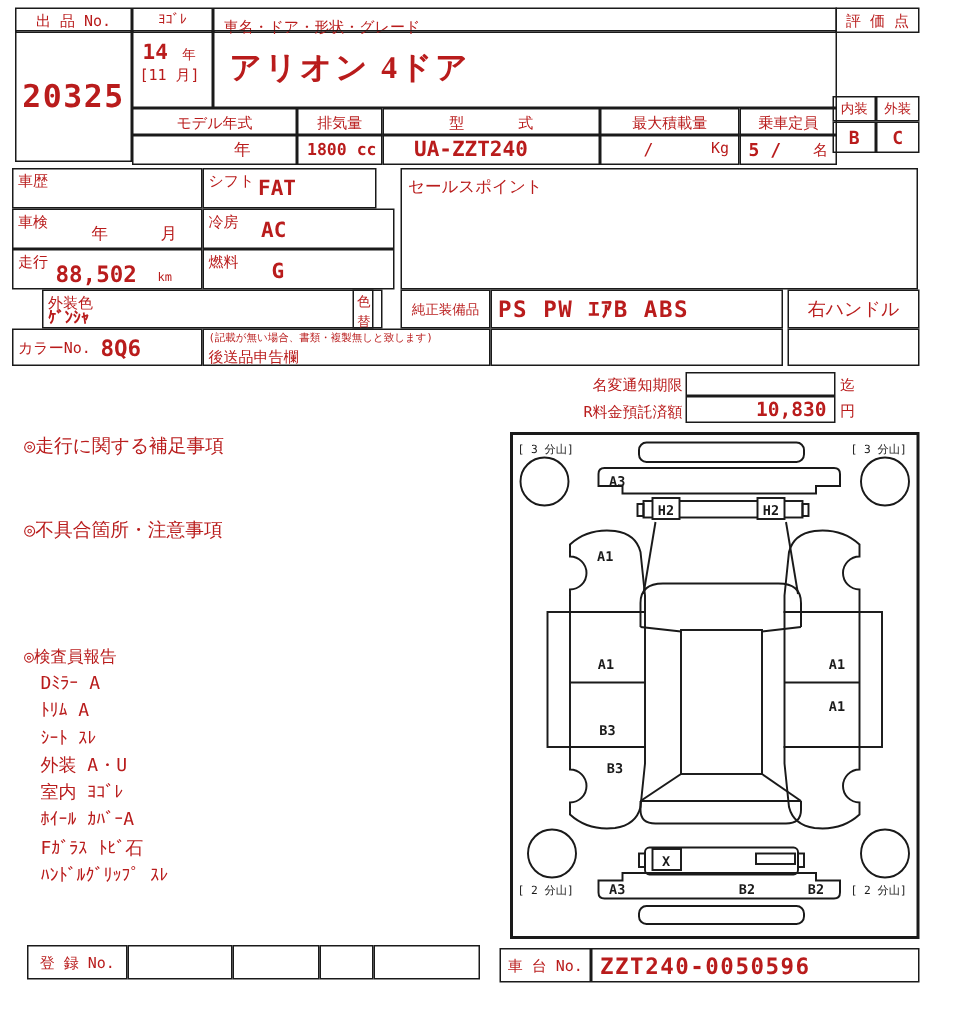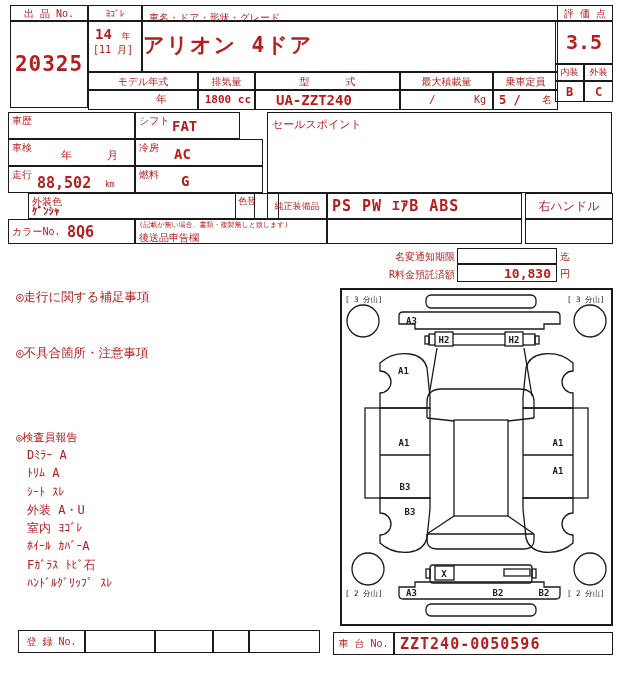--- a/index.html
+++ b/index.html
@@ -37,21 +37,21 @@
       <span class="v" style="font-size:14px;">14</span>
       <span style="font-size:9px;">年</span>
     </div>
     <div style="padding-left:4px;font-size:10px;">[11 月]</div>
   </div>
 
   <div class="c" style="left:142px;top:5px;width:416px;height:17px;">
     <span style="font-size:10px;padding-left:6px;line-height:14px;">車名・ドア・形状・グレード</span>
   </div>
   <div class="c" style="left:142px;top:20px;width:416px;height:52px;">
-    <span class="v" style="font-size:21px;letter-spacing:2px;padding-left:0;line-height:48px;">アリオン 4ドア</span>
+    <span class="v" style="font-size:21px;letter-spacing:2px;padding-left:10px;line-height:48px;font-family:Liberation Serif, serif;">アリオン 4ドア</span>
   </div>
 
   <div class="c cc" style="left:88px;top:72px;width:110px;height:19px;">
     <span class="lbl">モデル年式</span>
   </div>
   <div class="c cc" style="left:198px;top:72px;width:57px;height:19px;">
     <span class="lbl">排気量</span>
   </div>
   <div class="c cc" style="left:255px;top:72px;width:145px;height:19px;">
     <span class="lbl" style="white-space:pre;">型      式</span>
@@ -77,40 +77,37 @@
     <span style="font-size:10px;">Kg</span>
   </div>
   <div class="c" style="left:493px;top:89px;width:65px;height:21px;display:flex;align-items:center;justify-content:space-between;padding:0 5px;">
     <span class="v" style="font-size:12px;">5 /</span>
     <span style="font-size:10px;">名</span>
   </div>
 
   <div class="c cc" style="left:557px;top:5px;width:56px;height:17px;">
     <span class="lbl">評 価 点</span>
   </div>
-  <div class="c cc" style="left:555px;top:20px;width:58px;height:44px;">
-    <span class="v" style="font-size:20px;">3.5</span>
-  </div>
   <div class="c cc" style="left:555px;top:64px;width:29px;height:17px;">
     <span style="font-size:9px;">内装</span>
   </div>
   <div class="c cc" style="left:584px;top:64px;width:29px;height:17px;">
     <span style="font-size:9px;">外装</span>
   </div>
   <div class="c cc" style="left:555px;top:81px;width:29px;height:21px;">
     <span class="v" style="font-size:12px;">B</span>
   </div>
   <div class="c cc" style="left:584px;top:81px;width:29px;height:21px;">
     <span class="v" style="font-size:12px;">C</span>
   </div>
 
   <div class="c" style="left:8px;top:112px;width:127px;height:27px;">
     <span class="toplbl">車歴</span>
   </div>
-  <div class="c" style="left:135px;top:112px;width:105px;height:27px;">
+  <div class="c" style="left:135px;top:112px;width:116px;height:27px;">
     <span class="toplbl">シフト</span>
     <span class="v" style="position:absolute;left:36px;top:5px;font-size:14px;">FAT</span>
   </div>
 
   <div class="c" style="left:8px;top:139px;width:127px;height:27px;">
     <span class="toplbl">車検</span>
     <span style="position:absolute;left:52px;top:8px;font-size:11px;">年</span>
     <span style="position:absolute;left:98px;top:8px;font-size:11px;">月</span>
   </div>
   <div class="c" style="left:135px;top:139px;width:128px;height:27px;">
@@ -125,21 +122,21 @@
   </div>
   <div class="c" style="left:135px;top:166px;width:128px;height:27px;">
     <span class="toplbl">燃料</span>
     <span class="v" style="position:absolute;left:45px;top:6px;font-size:14px;">G</span>
   </div>
 
   <div class="c" style="left:8px;top:193px;width:227px;height:26px;margin-left:20px;">
     <span class="toplbl">外装色</span>
     <span class="v" style="position:absolute;left:3px;top:11px;font-size:11px;">ｹﾞﾝｼｬ</span>
   </div>
-  <div class="c" style="left:235px;top:193px;width:44px;height:26px;">
+  <div class="c" style="left:235px;top:193px;width:14px;height:26px;">
     <span style="position:absolute;top:1px;left:2px;font-size:9px;">色替</span>
   </div>
 
   <div class="c" style="left:8px;top:219px;width:127px;height:25px;">
     <span style="position:absolute;left:3px;top:5px;font-size:10px;">カラーNo.</span>
     <span class="v" style="position:absolute;left:58px;top:3px;font-size:15px;">8Q6</span>
   </div>
   <div class="c" style="left:135px;top:219px;width:192px;height:25px;">
     <div style="font-size:7px;padding-left:3px;white-space:nowrap;">(記載が無い場合、書類・複製無しと致します)</div>
     <div style="font-size:10px;padding:1px 0 0 3px;">後送品申告欄</div>

